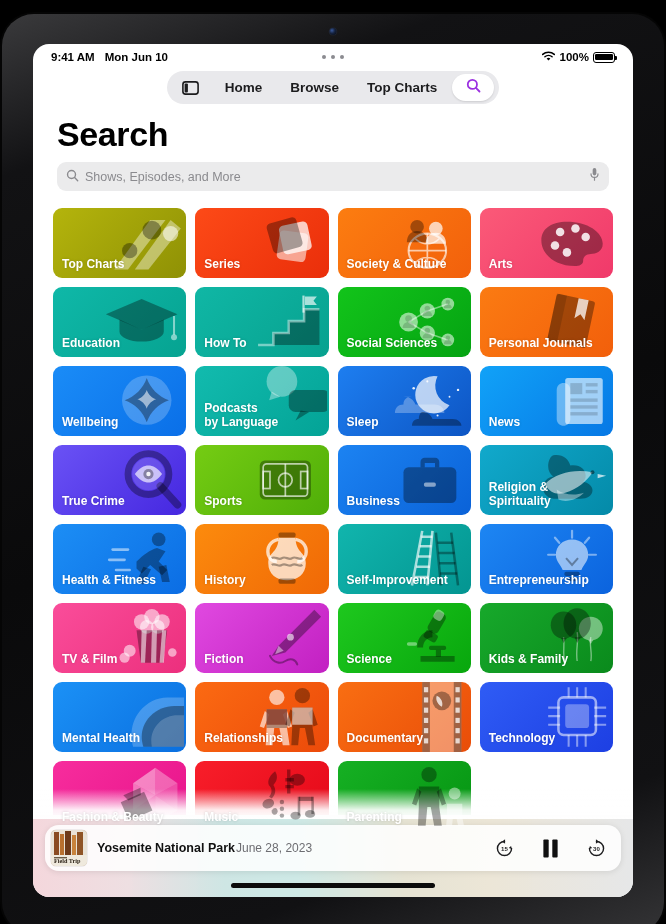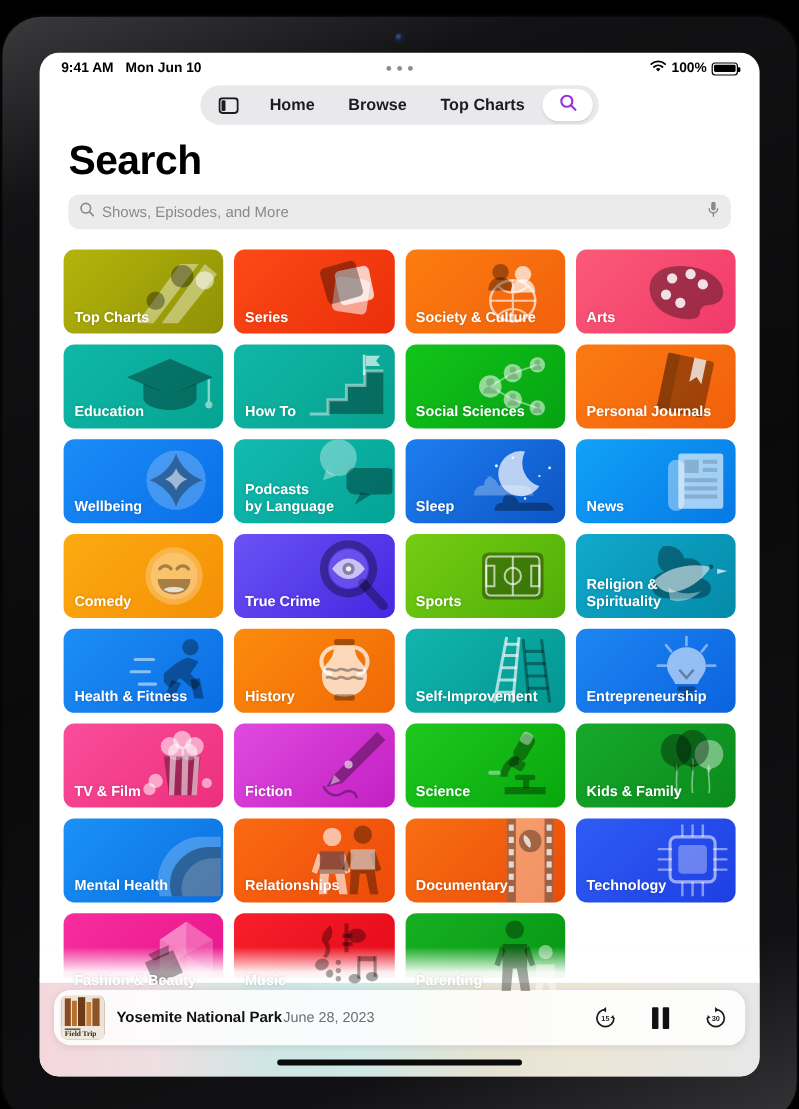--- a/index.html
+++ b/index.html
@@ -420,33 +420,20 @@
                   <rect x="70" y="14" width="14" height="4"></rect>
                   <rect x="70" y="22" width="14" height="4"></rect>
                   <rect x="52" y="32" width="32" height="4"></rect>
                   <rect x="52" y="40" width="32" height="4"></rect>
                   <rect x="52" y="48" width="32" height="4"></rect>
                 </g>
               </svg>
             </div>
             <div class="label">News</div>
           </div>
-          <div class="tile" style="background: linear-gradient(135deg, rgb(252, 171, 16) 0%, rgb(245, 143, 6) 100%);">
-            <div class="art">
-              <svg viewBox="0 0 100 70">
-                <circle cx="54" cy="35" r="28" fill="rgba(255,255,255,.25)"></circle>
-                <circle cx="54" cy="35" r="23" fill="rgba(255,255,255,.20)"></circle>
-                <path d="M40 28c3-4 8-4 11 0" stroke="rgba(0,0,0,.34)" stroke-width="3.2" fill="none" stroke-linecap="round"></path>
-                <path d="M57 28c3-4 8-4 11 0" stroke="rgba(0,0,0,.34)" stroke-width="3.2" fill="none" stroke-linecap="round"></path>
-                <path d="M38 38h32c0 9-7 15-16 15s-16-6-16-15Z" fill="rgba(0,0,0,.34)"></path>
-                <path d="M44 48c3-3 17-3 20 0-3 4-17 4-20 0Z" fill="rgba(255,255,255,.75)"></path>
-              </svg>
-            </div>
-            <div class="label">Comedy</div>
-          </div>
           <div class="tile" style="background: linear-gradient(135deg, rgb(106, 82, 245) 0%, rgb(69, 39, 224) 100%);">
             <div class="art">
               <svg viewBox="0 0 100 70">
                 <line x1="72" y1="42" x2="92" y2="64" stroke="rgba(0,0,0,.34)" stroke-width="9" stroke-linecap="round"></line>
                 <circle cx="58" cy="28" r="24" fill="none" stroke="rgba(0,0,0,.34)" stroke-width="8"></circle>
                 <circle cx="58" cy="28" r="19" fill="rgba(255,255,255,.12)"></circle>
                 <path d="M42 28c5-7 11-10 16-10s11 3 16 10c-5 7-11 10-16 10s-11-3-16-10Z" fill="rgba(255,255,255,.65)"></path>
                 <circle cx="58" cy="28" r="6" fill="rgba(0,0,0,.34)"></circle>
                 <circle cx="58" cy="28" r="2.6" fill="rgba(255,255,255,.9)"></circle>
               </svg>
@@ -460,20 +447,30 @@
                 <g stroke="rgba(255,255,255,.65)" stroke-width="2" fill="none">
                   <rect x="26" y="16" width="52" height="38" rx="4"></rect>
                   <line x1="52" y1="16" x2="52" y2="54"></line>
                   <circle cx="52" cy="35" r="8"></circle>
                   <rect x="26" y="25" width="8" height="20"></rect>
                   <rect x="70" y="25" width="8" height="20"></rect>
                 </g>
               </svg>
             </div>
             <div class="label">Sports</div>
+          </div>
+          <div class="tile" style="background: linear-gradient(135deg, rgb(28, 131, 242) 0%, rgb(10, 98, 216) 100%);">
+            <div class="art">
+              <svg viewBox="0 0 100 70">
+                <path d="M44 14c0-3 2-5 5-5h12c3 0 5 2 5 5v6h-5v-5H49v5h-5Z" fill="rgba(0,0,0,.34)"></path>
+                <rect x="24" y="20" width="62" height="42" rx="6" fill="rgba(0,0,0,.34)"></rect>
+                <rect x="48" y="38" width="14" height="5" rx="2" fill="rgba(255,255,255,.5)"></rect>
+              </svg>
+            </div>
+            <div class="label">Business</div>
           </div>
           <div class="tile" style="background: linear-gradient(135deg, rgb(17, 169, 204) 0%, rgb(4, 138, 168) 100%);">
             <div class="art">
               <svg viewBox="0 0 100 70">
                 <path d="M26 4c10-2 18 4 20 12 10-2 18 4 18 12 0 3-1 5-3 7 6 1 11 5 11 10 0 6-6 10-14 10H30C20 55 14 50 14 42c0-7 5-12 12-13-4-3-6-7-6-12 0-7 3-12 6-13Z" fill="rgba(0,0,0,.34)" transform="translate(6,2)"></path>
                 <path d="M22 40c14-14 36-18 56-14-6 10-18 20-32 24-10 3-18 0-24-10Z" fill="rgba(255,255,255,.55)"></path>
                 <path d="M36 46c8 6 20 8 32 4-8 8-20 12-30 8Z" fill="rgba(255,255,255,.38)"></path>
                 <circle cx="78" cy="26" r="2.3" fill="rgba(0,0,0,.45)"></circle>
                 <path d="M84 28l10 2-10 3Z" fill="rgba(255,255,255,.7)"></path>
               </svg>

